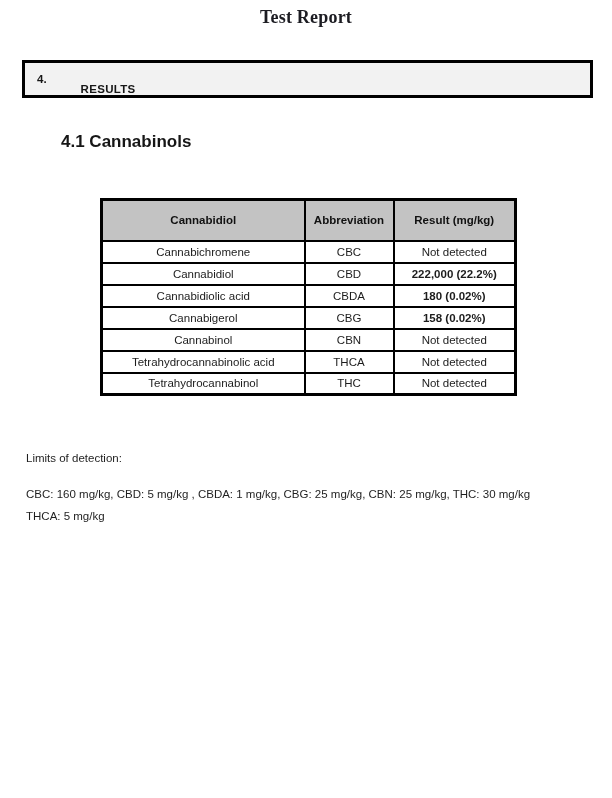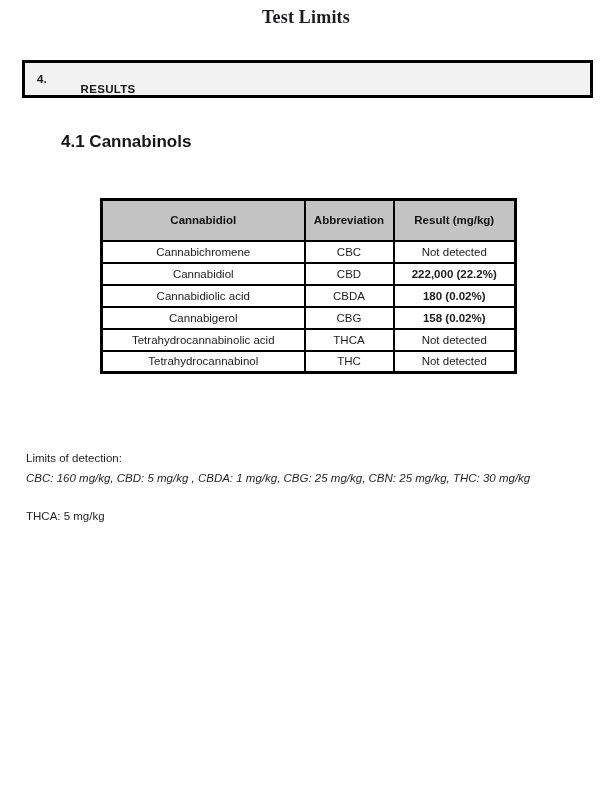--- a/index.html
+++ b/index.html
@@ -89,29 +89,29 @@
     left: 26px;
     top: 452px;
     font-size: 11.5px;
   }
   .limits-line {
     position: absolute;
     left: 26px;
     font-size: 11.5px;
     white-space: nowrap;
   }
-  .limits-line1 { top: 472px; font-style: italic; }
+  .limits-line1 { top: 488px; }
   .limits-line2 { top: 510px; }
 </style>
 </head>
 <body>
 
 <div class="page" style="--header-bg: #c3c3c3; --results-box-bg: #f2f2f2; --border-color: #000000;">
 
-  <div class="doc-title">Test Limits</div>
+  <div class="doc-title">Test Report</div>
 
   <div class="results-box">
     <span class="sec-num">4.</span>
     <span class="sec-label">RESULTS</span>
   </div>
 
   <div class="subsection">4.1 Cannabinols</div>
 
   <table class="results-table">
     <colgroup>
@@ -141,20 +141,25 @@
           <td>Cannabidiolic acid</td>
           <td>CBDA</td>
           <td class="bold">180 (0.02%)</td>
         </tr>
         <tr>
           <td>Cannabigerol</td>
           <td>CBG</td>
           <td class="bold">158 (0.02%)</td>
         </tr>
         <tr>
+          <td>Cannabinol</td>
+          <td>CBN</td>
+          <td>Not detected</td>
+        </tr>
+        <tr>
           <td>Tetrahydrocannabinolic acid</td>
           <td>THCA</td>
           <td>Not detected</td>
         </tr>
         <tr>
           <td>Tetrahydrocannabinol</td>
           <td>THC</td>
           <td>Not detected</td>
         </tr>
       </tbody>

